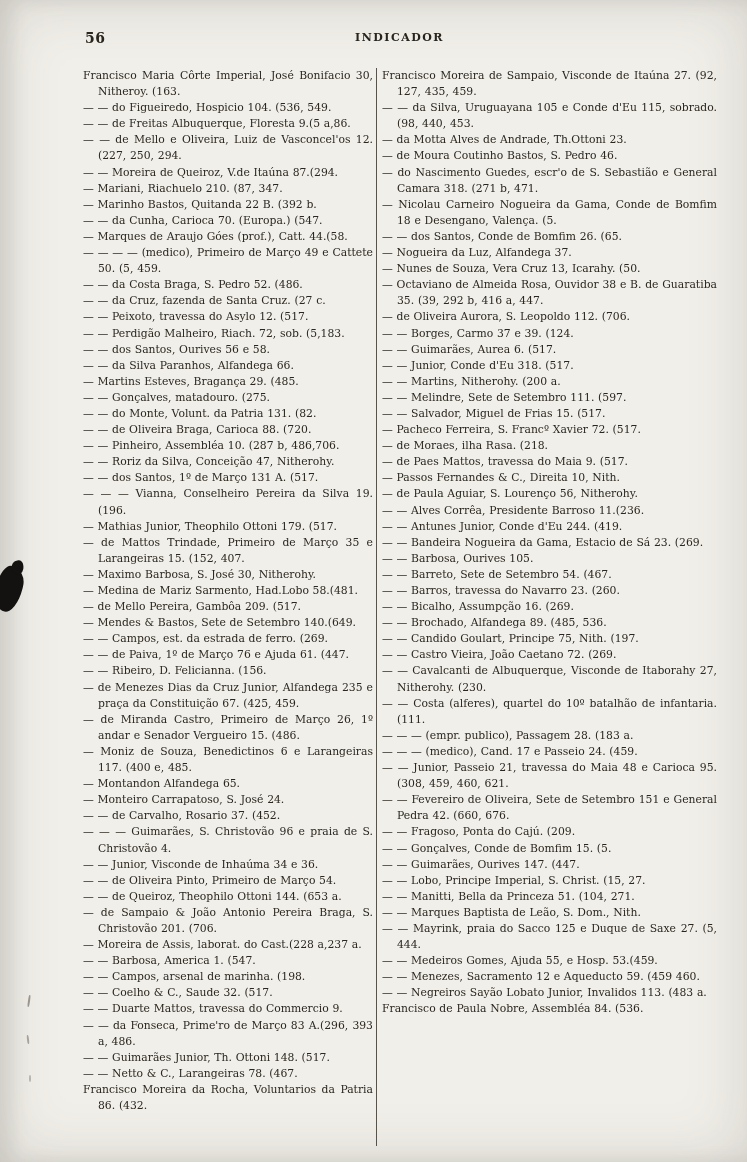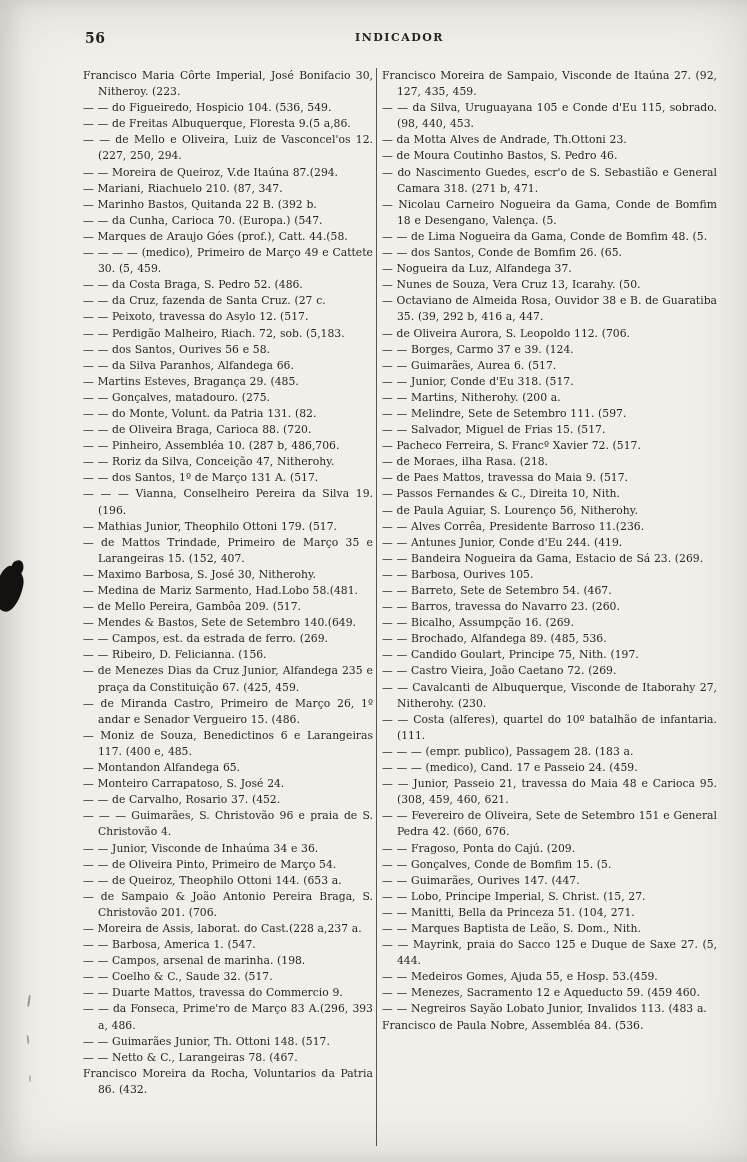--- a/index.html
+++ b/index.html
@@ -113,30 +113,30 @@
   <div class="speck speck-2"></div>
   <div class="speck speck-3"></div>
 
   <div class="header">
     <span class="page-number">56</span>
     <span class="running-title">INDICADOR</span>
   </div>
 
   <div class="columns">
     <div class="col col-left">
-        <p class="entry">Francisco Maria Côrte Imperial, José Bonifacio 30, Nitheroy. (223.</p>
+        <p class="entry">Francisco Maria Côrte Imperial, José Bonifacio 30, Nitheroy. (163.</p>
         <p class="entry">— — do Figueiredo, Hospicio 104. (536, 549.</p>
         <p class="entry">— — de Freitas Albuquerque, Floresta 9.(5 a,86.</p>
         <p class="entry">— — de Mello e Oliveira, Luiz de Vasconcel'os 12. (227, 250, 294.</p>
         <p class="entry">— — Moreira de Queiroz, V.de Itaúna 87.(294.</p>
         <p class="entry">— Mariani, Riachuelo 210. (87, 347.</p>
         <p class="entry">— Marinho Bastos, Quitanda 22 B. (392 b.</p>
         <p class="entry">— — da Cunha, Carioca 70. (Europa.) (547.</p>
         <p class="entry">— Marques de Araujo Góes (prof.), Catt. 44.(58.</p>
-        <p class="entry">— — — — (medico), Primeiro de Março 49 e Cattete 30. (5, 459.</p>
+        <p class="entry">— — — — (medico), Primeiro de Março 49 e Cattete 50. (5, 459.</p>
         <p class="entry">— — da Costa Braga, S. Pedro 52. (486.</p>
         <p class="entry">— — da Cruz, fazenda de Santa Cruz. (27 c.</p>
         <p class="entry">— — Peixoto, travessa do Asylo 12. (517.</p>
         <p class="entry">— — Perdigão Malheiro, Riach. 72, sob. (5,183.</p>
         <p class="entry">— — dos Santos, Ourives 56 e 58.</p>
         <p class="entry">— — da Silva Paranhos, Alfandega 66.</p>
         <p class="entry">— Martins Esteves, Bragança 29. (485.</p>
         <p class="entry">— — Gonçalves, matadouro. (275.</p>
         <p class="entry">— — do Monte, Volunt. da Patria 131. (82.</p>
         <p class="entry">— — de Oliveira Braga, Carioca 88. (720.</p>
@@ -144,20 +144,21 @@
         <p class="entry">— — Roriz da Silva, Conceição 47, Nitherohy.</p>
         <p class="entry">— — dos Santos, 1º de Março 131 A. (517.</p>
         <p class="entry">— — — Vianna, Conselheiro Pereira da Silva 19. (196.</p>
         <p class="entry">— Mathias Junior, Theophilo Ottoni 179. (517.</p>
         <p class="entry">— de Mattos Trindade, Primeiro de Março 35 e Larangeiras 15. (152, 407.</p>
         <p class="entry">— Maximo Barbosa, S. José 30, Nitherohy.</p>
         <p class="entry">— Medina de Mariz Sarmento, Had.Lobo 58.(481.</p>
         <p class="entry">— de Mello Pereira, Gambôa 209. (517.</p>
         <p class="entry">— Mendes &amp; Bastos, Sete de Setembro 140.(649.</p>
         <p class="entry">— — Campos, est. da estrada de ferro. (269.</p>
+        <p class="entry">— — de Paiva, 1º de Março 76 e Ajuda 61. (447.</p>
         <p class="entry">— — Ribeiro, D. Felicianna. (156.</p>
         <p class="entry">— de Menezes Dias da Cruz Junior, Alfandega 235 e praça da Constituição 67. (425, 459.</p>
         <p class="entry">— de Miranda Castro, Primeiro de Março 26, 1º andar e Senador Vergueiro 15. (486.</p>
         <p class="entry">— Moniz de Souza, Benedictinos 6 e Larangeiras 117. (400 e, 485.</p>
         <p class="entry">— Montandon Alfandega 65.</p>
         <p class="entry">— Monteiro Carrapatoso, S. José 24.</p>
         <p class="entry">— — de Carvalho, Rosario 37. (452.</p>
         <p class="entry">— — — Guimarães, S. Christovão 96 e praia de S. Christovão 4.</p>
         <p class="entry">— — Junior, Visconde de Inhaúma 34 e 36.</p>
         <p class="entry">— — de Oliveira Pinto, Primeiro de Março 54.</p>
@@ -174,21 +175,20 @@
         <p class="entry">Francisco Moreira da Rocha, Voluntarios da Patria 86. (432.</p>
       </div>
     <div class="column-divider"></div>
     <div class="col col-right">
         <p class="entry">Francisco Moreira de Sampaio, Visconde de Itaúna 27. (92, 127, 435, 459.</p>
         <p class="entry">— — da Silva, Uruguayana 105 e Conde d'Eu 115, sobrado. (98, 440, 453.</p>
         <p class="entry">— da Motta Alves de Andrade, Th.Ottoni 23.</p>
         <p class="entry">— de Moura Coutinho Bastos, S. Pedro 46.</p>
         <p class="entry">— do Nascimento Guedes, escr'o de S. Sebastião e General Camara 318. (271 b, 471.</p>
         <p class="entry">— Nicolau Carneiro Nogueira da Gama, Conde de Bomfim 18 e Desengano, Valença. (5.</p>
-        <p class="entry">— — de Lima Nogueira da Gama, Conde de Bomfim 48. (5.</p>
         <p class="entry">— — dos Santos, Conde de Bomfim 26. (65.</p>
         <p class="entry">— Nogueira da Luz, Alfandega 37.</p>
         <p class="entry">— Nunes de Souza, Vera Cruz 13, Icarahy. (50.</p>
         <p class="entry">— Octaviano de Almeida Rosa, Ouvidor 38 e B. de Guaratiba 35. (39, 292 b, 416 a, 447.</p>
         <p class="entry">— de Oliveira Aurora, S. Leopoldo 112. (706.</p>
         <p class="entry">— — Borges, Carmo 37 e 39. (124.</p>
         <p class="entry">— — Guimarães, Aurea 6. (517.</p>
         <p class="entry">— — Junior, Conde d'Eu 318. (517.</p>
         <p class="entry">— — Martins, Nitherohy. (200 a.</p>
         <p class="entry">— — Melindre, Sete de Setembro 111. (597.</p>

